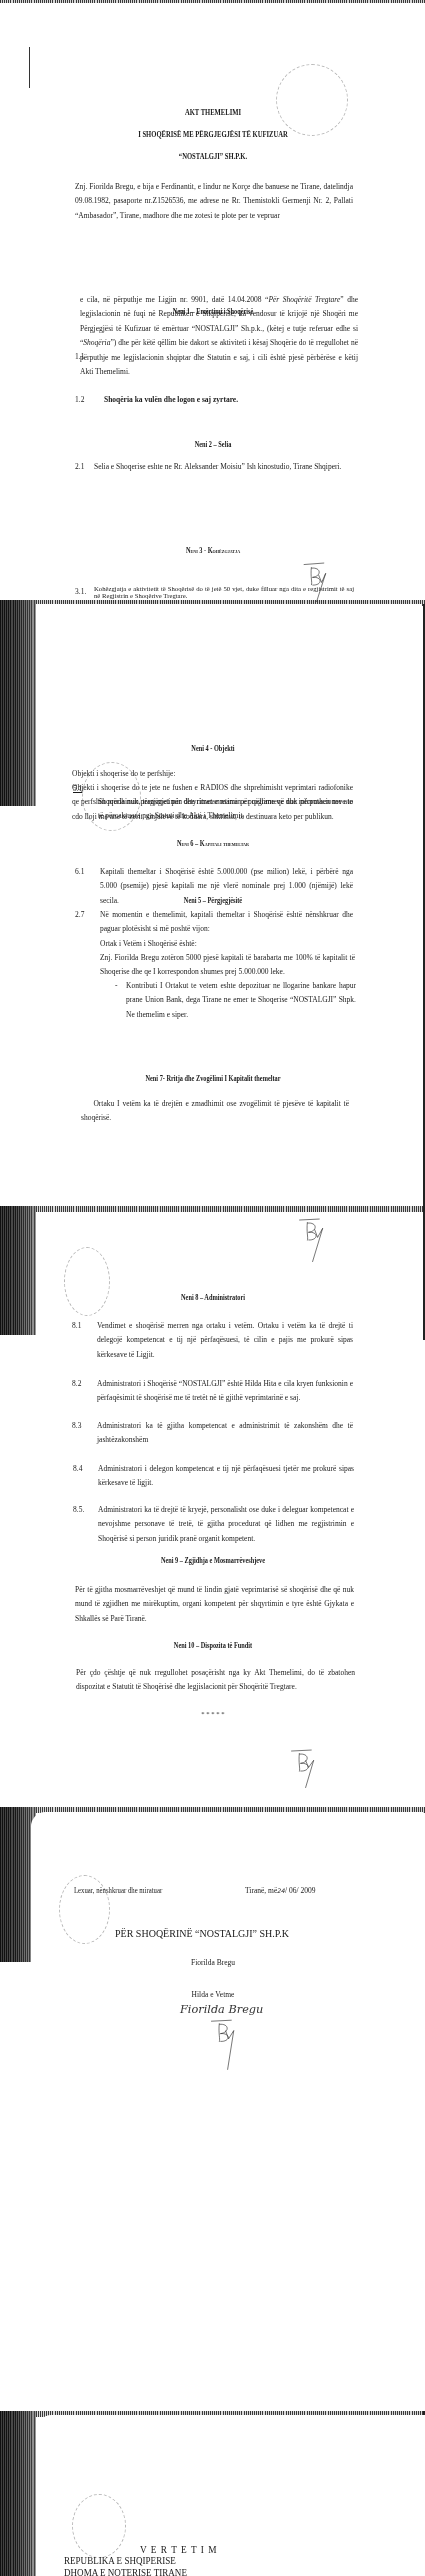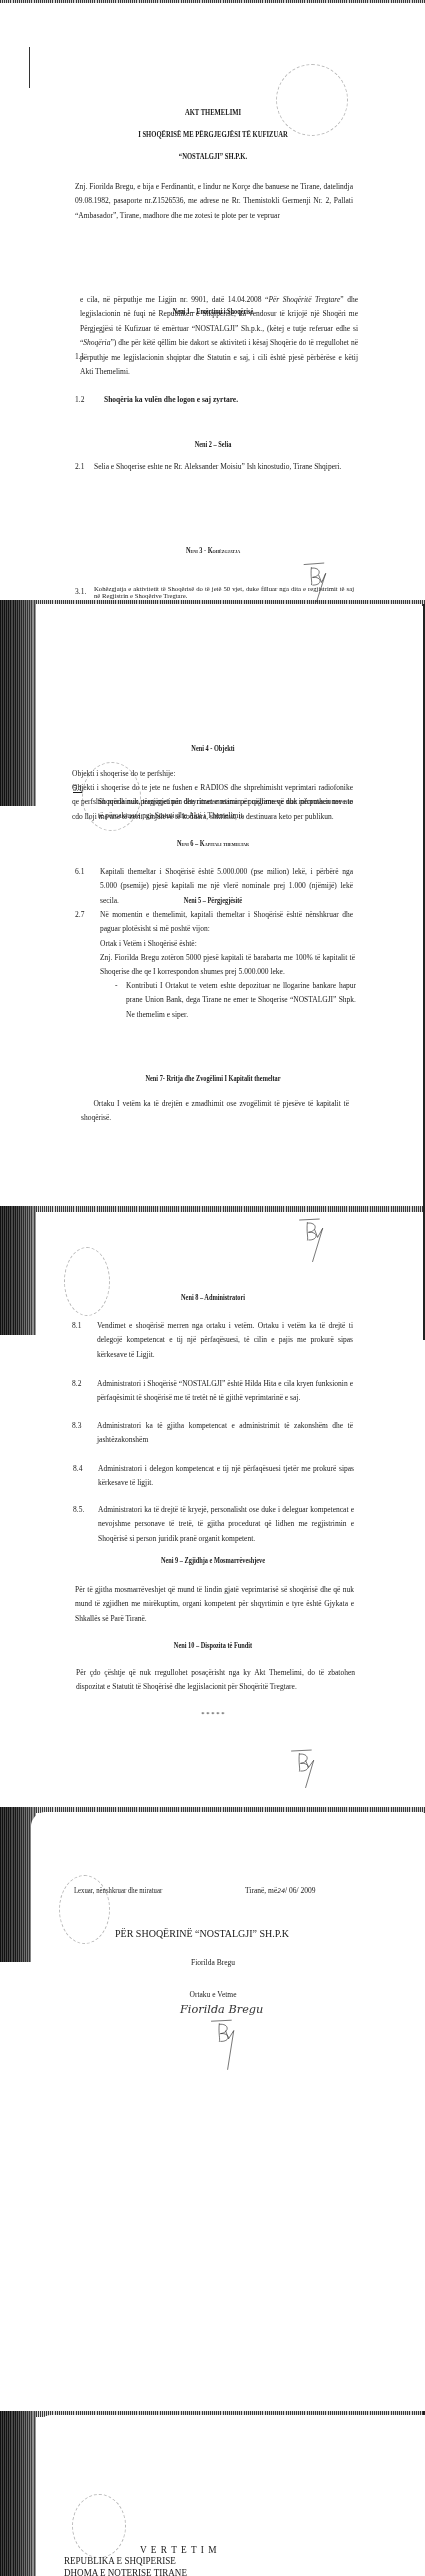--- a/index.html
+++ b/index.html
@@ -145,21 +145,21 @@
 <div class="right-shadow" style="top:1807px;height:515px;width:1.5px;background:#999;"></div>
 <div class="sheet" style="left:31px;top:1812px;width:392px;height:600px;border-top-left-radius:14.4px;"></div>
 <div class="stamp" style="left:59px;top:1875px;width:49px;height:67px;"></div>
 
 <div class="tl" style="left:74px;top:1886px;font-size:7.5px;transform:scaleX(.9);transform-origin:left;">Lexuar, nënshkruar dhe miratuar</div>
 <div class="tl" style="left:245px;top:1886px;font-size:7.5px;">
   <span>Tiranë, më</span><span style="font-style:italic;font-family:'DejaVu Sans',sans-serif;font-size:6.2px;">24</span><span>/ 06/ 2009</span>
 </div>
 <div class="tl center" style="left:0;width:404px;top:1928px;font-size:10px;">PËR SHOQËRINË “NOSTALGJI” SH.P.K</div>
 <div class="tl center" style="left:0;width:426px;top:1958px;font-size:7.5px;">Fiorilda Bregu</div>
-<div class="tl center" style="left:0;width:426px;top:1990px;font-size:7.5px;">Ortaku e Vetme</div>
+<div class="tl center" style="left:0;width:426px;top:1990px;font-size:7.5px;">Hilda e Vetme</div>
 <div class="tl" style="left:180px;top:2003px;font-size:11.3px;font-style:italic;font-family:'DejaVu Serif',serif;color:#333;">Fiorilda Bregu</div>
 <div class="sig" style="left:210px;top:2019px;">
   <svg width="31" height="52" viewBox="0 0 60 100">
       <path d="M2 4 L42 2 M18 8 C16 28,20 38,18 44 M18 10 C38 8,38 26,20 28 C40 26,40 44,20 43 M30 22 L36 38 L46 22 L34 98" stroke="#222" stroke-width="1.2" fill="none"></path>
     </svg>
 </div>
 
 <div class="scan-edge" style="top:2411px;"></div>
 <div class="scan-side" style="top:2411px;height:165px;"></div>
 <div class="right-shadow" style="top:2411px;height:4.1px;"></div>

